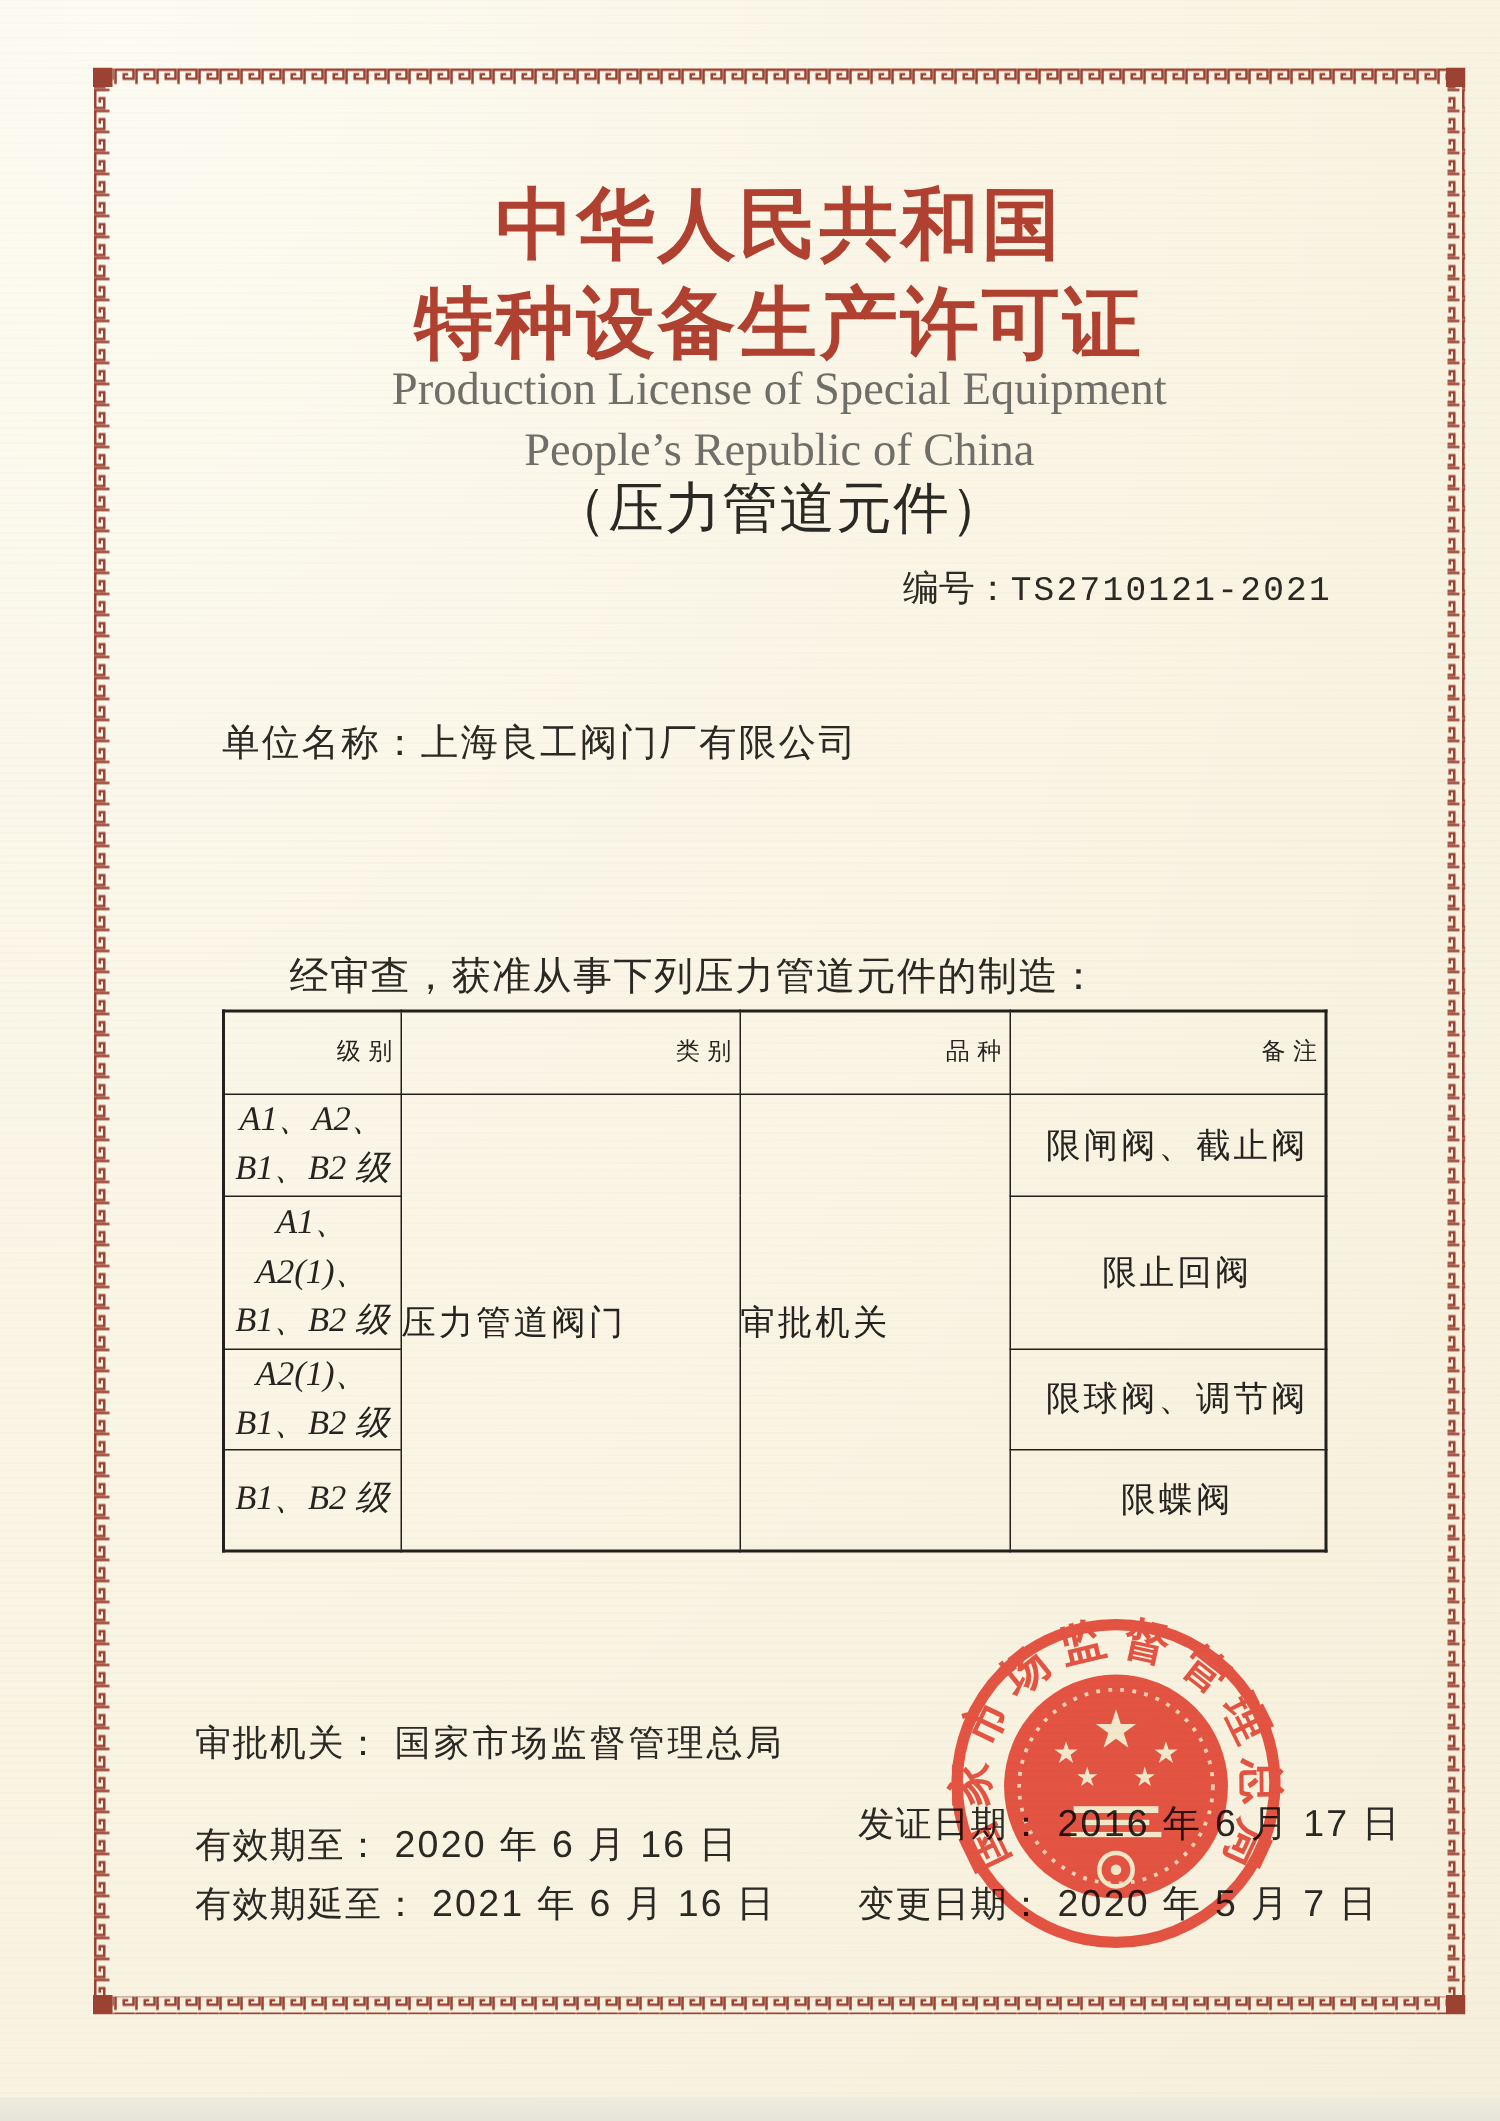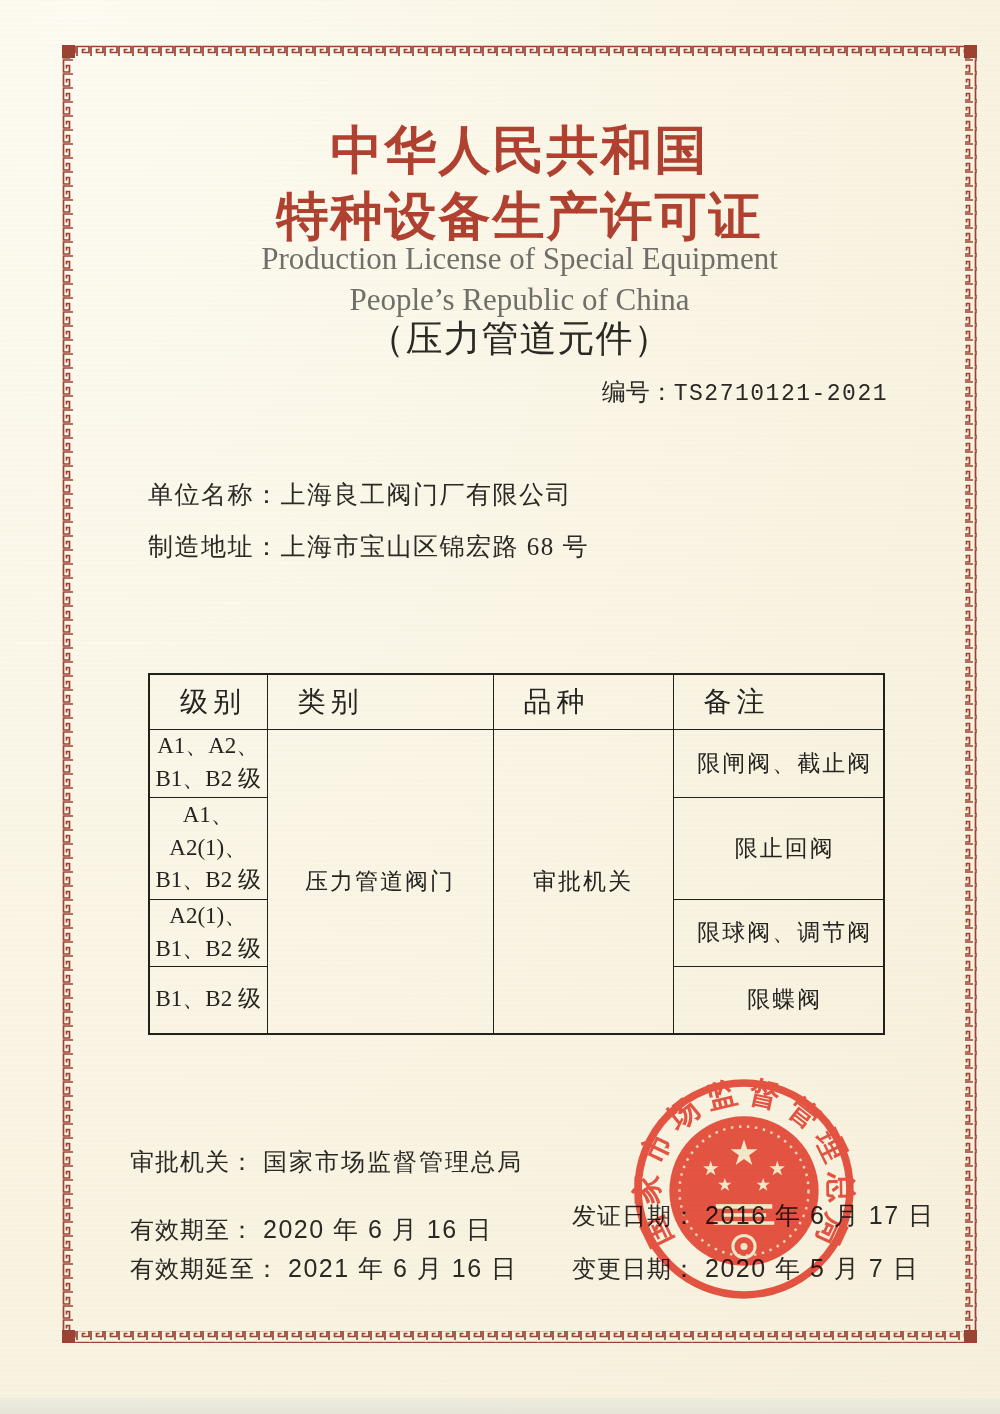--- a/index.html
+++ b/index.html
@@ -54,24 +54,24 @@
     position: absolute; left: 148px; top: 673px;
     width: 735px; height: 360px;
     border-collapse: collapse; table-layout: fixed;
     color: #262420;
   }
   .scope-table td, .scope-table th {
     border: 1.6px solid #23211c; font-weight: normal;
     font-size: 23px; padding: 0; vertical-align: middle;
   }
   .scope-table { border: 2.5px solid #23211c; }
-  .scope-table th { font-size: 28px; letter-spacing: 5px; text-align: left; padding-left: 30px; }
+  .scope-table th { font-size: 16px; letter-spacing: 5px; text-align: right; padding-left: 30px; }
   .cell-grade { text-align: center; line-height: 1.42; }
-  .cell-grade span { display: block; }
-  .cell-center { text-align: center; letter-spacing: 2px; font-family: Liberation Mono, monospace; }
+  .cell-grade span { display: block; font-style: italic; }
+  .cell-center { text-align: left; letter-spacing: 2px; font-family: Liberation Mono, monospace; }
   .cell-remark { text-align: center; padding-left: 13px !important; letter-spacing: 2px; font-family: Liberation Mono, monospace; }
 
   .footer-row { position: absolute; font-size: 24px; color: #2b2924; letter-spacing: 1px; }
   .footer-row .value { margin-left: 8px; font-family: "Liberation Sans", sans-serif; font-size: 25px; letter-spacing: 1.5px; }
   .authority-row { left: 130px; top: 1146px; }
   .authority-row .value { font-family: "Liberation Serif", serif; font-size: 24px; letter-spacing: 2px; }
   .valid-row   { left: 130px; top: 1213px; }
   .extend-row  { left: 130px; top: 1252px; }
   .issue-row   { left: 572px; top: 1199px; }
   .change-row  { left: 572px; top: 1252px; }
@@ -109,24 +109,22 @@
   <div class="title-block subtitle-cn">（压力管道元件）</div>
   <div class="title-block title-en title-en2">People’s Republic of China</div>
 
   <div class="license-no">
     <span>编号：</span><span class="num">TS2710121-2021</span>
   </div>
 
   <div class="field-row company-row">
     <span>单位名称：</span><span class="value">上海良工阀门厂有限公司</span>
   </div>
-  <div class="field-row address-row">
-    <span>制造地址：</span><span class="value">上海市宝山区锦宏路 68 号</span>
-  </div>
-
+
+  <div class="approval-note">经审查，获准从事下列压力管道元件的制造：</div>
 
   <table class="scope-table">
     <colgroup>
       <col style="width:118px">
         <col style="width:226px">
         <col style="width:180px">
         <col style="width:211px">
     </colgroup>
     <tbody>
         <tr style="height:55px">

